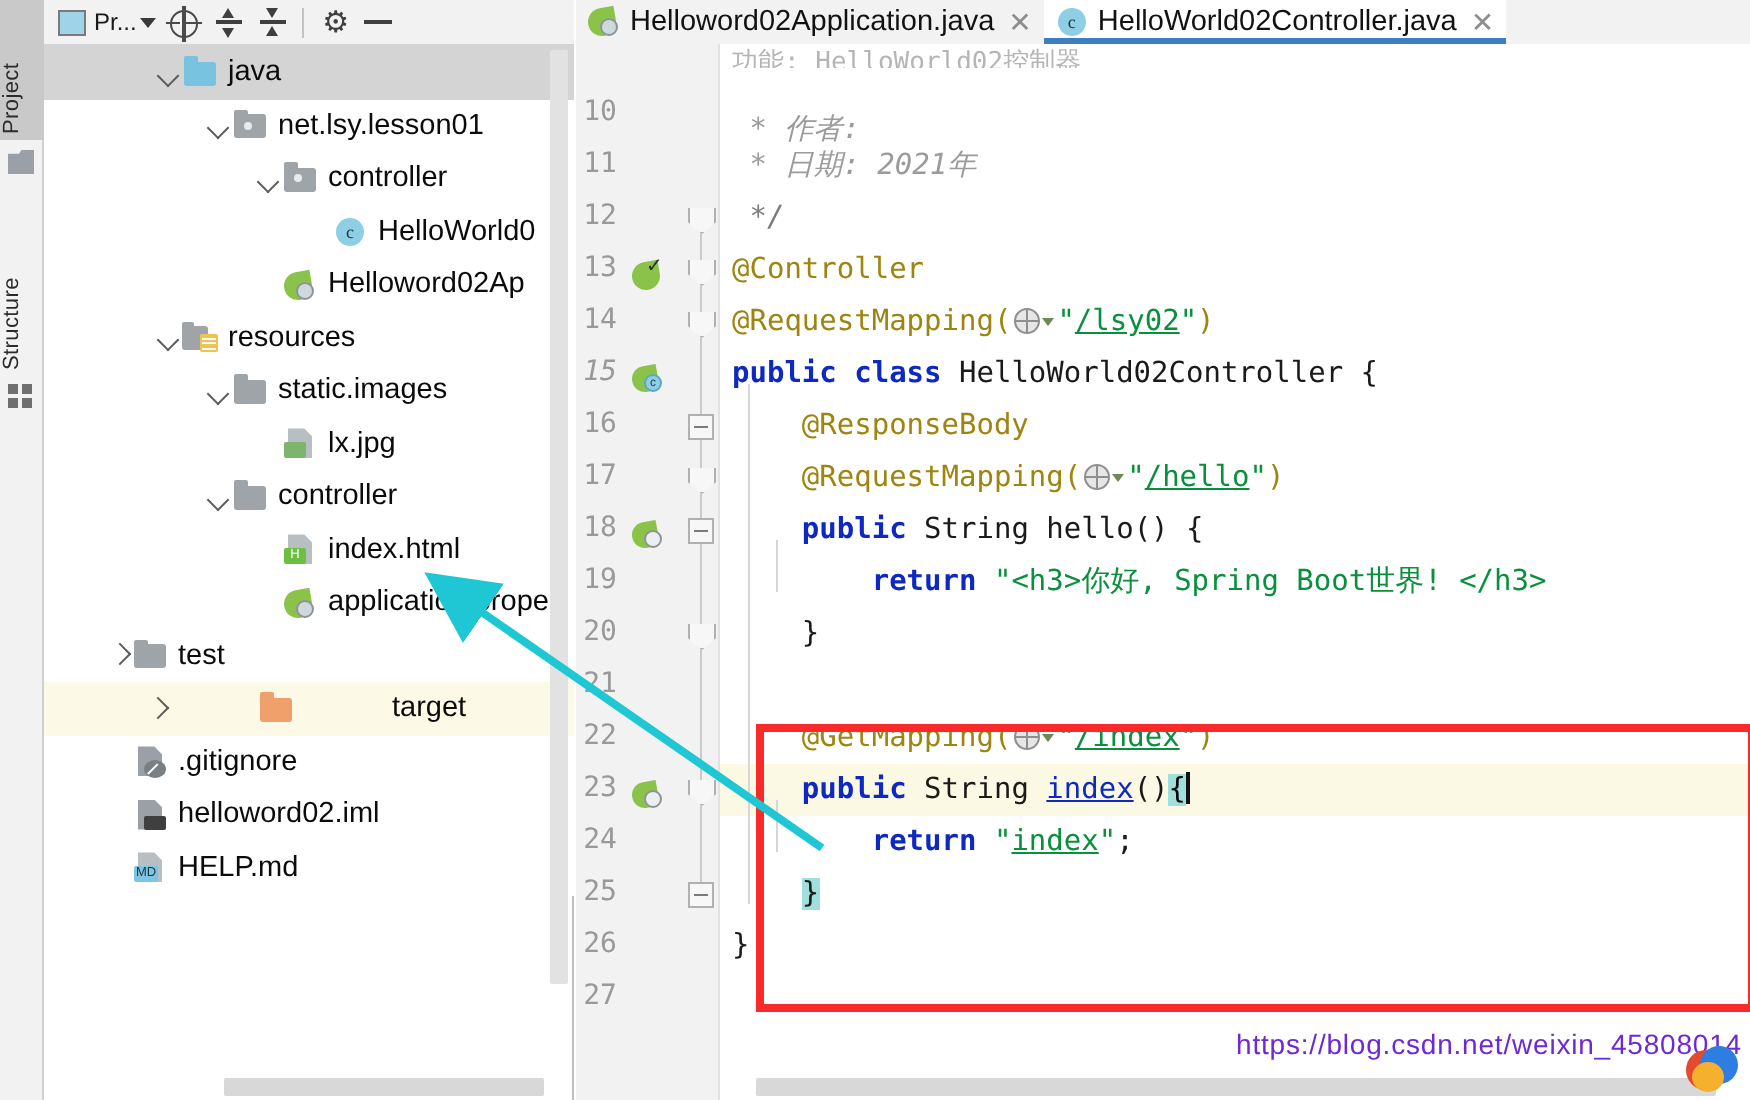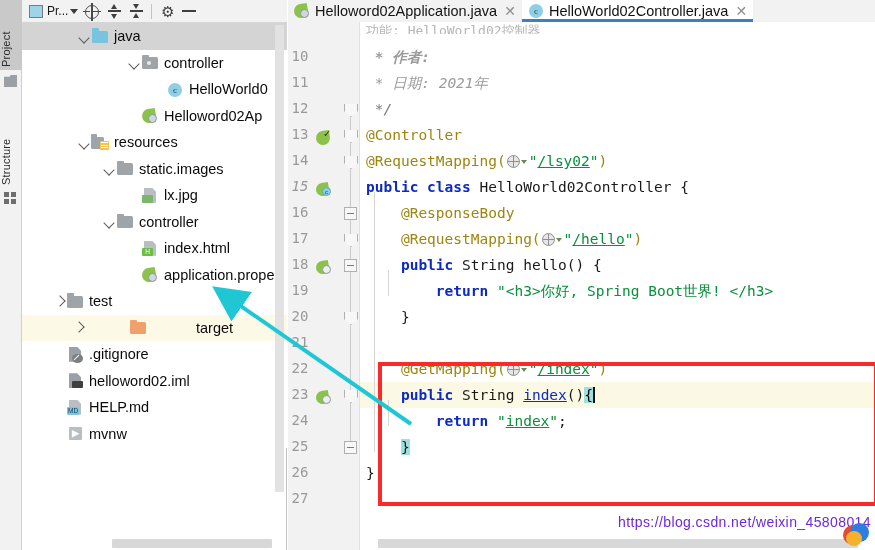--- a/index.html
+++ b/index.html
@@ -415,20 +415,28 @@
     </div>
 
     <div class="tree" id="tree">
         <div class="row sel-gray">
           <div style="width:56px;flex:0 0 56px"></div>
           <div class="arrow down"></div>
           <div class="ficon">
             <div class="f-folder blue"></div>
           </div>
           <span class="rlabel">java</span>
+        </div>
+        <div class="row">
+          <div style="width:81px;flex:0 0 81px"></div>
+          <div class="arrow down"></div>
+          <div class="ficon">
+            <div class="f-pkg"></div>
+          </div>
+          <span class="rlabel">net.lsy.lesson01</span>
         </div>
         <div class="row">
           <div style="width:106px;flex:0 0 106px"></div>
           <div class="arrow down"></div>
           <div class="ficon">
             <div class="f-pkg"></div>
           </div>
           <span class="rlabel">controller</span>
         </div>
         <div class="row">
@@ -652,21 +660,21 @@
           <div class="fold" style="top: 414px;">
             <div class="bx"></div>
           </div>
         </div>
       <div class="top-cut">功能: HelloWorld02控制器</div>
       <div class="codelines" id="codelines">
           <div class="cl-hl" style="top: 360px;"></div>
           <div class="indent-guide" style="left: 14px; top: 170px; height: 260px;"></div>
           <div class="indent-guide" style="left: 28px; top: 248px; height: 26px;"></div>
           <div class="indent-guide" style="left: 28px; top: 378px; height: 26px;"></div>
-          <div class="cl" style="top: 22px; font-weight: bold;"><span class="k-cmt"> * 作者:</span></div>
+          <div class="cl" style="top: 30px;"><span class="k-cmt"> * 作者:</span></div>
           <div class="cl" style="top: 48px;"><span class="k-cmt"> * 日期: 2021年</span></div>
           <div class="cl" style="top: 74px;"><span class="k-cmt-b"> */</span></div>
           <div class="cl" style="top: 100px;"><span class="k-anno">@Controller</span></div>
           <div class="cl" style="top: 126px;"><span class="k-anno">@RequestMapping(</span><span class="globe"></span><span class="gcaret"></span><span class="k-str">"</span><span class="k-link">/lsy02</span><span class="k-str">"</span><span class="k-anno">)</span></div>
           <div class="cl" style="top: 152px;"><span class="k-kw">public class</span> <span class="k-plain">HelloWorld02Controller</span> <span class="k-plain">{</span></div>
           <div class="cl" style="top: 178px;">    <span class="k-anno">@ResponseBody</span></div>
           <div class="cl" style="top: 204px;">    <span class="k-anno">@RequestMapping(</span><span class="globe"></span><span class="gcaret"></span><span class="k-str">"</span><span class="k-link">/hello</span><span class="k-str">"</span><span class="k-anno">)</span></div>
           <div class="cl" style="top: 230px;">    <span class="k-kw">public</span> <span class="k-plain">String</span> <span class="k-plain">hello</span><span class="k-plain">() {</span></div>
           <div class="cl" style="top: 256px;">        <span class="k-kw">return</span> <span class="k-str">"&lt;h3&gt;你好, Spring Boot世界! &lt;/h3&gt;</span></div>
           <div class="cl" style="top: 282px;">    <span class="k-plain">}</span></div>

